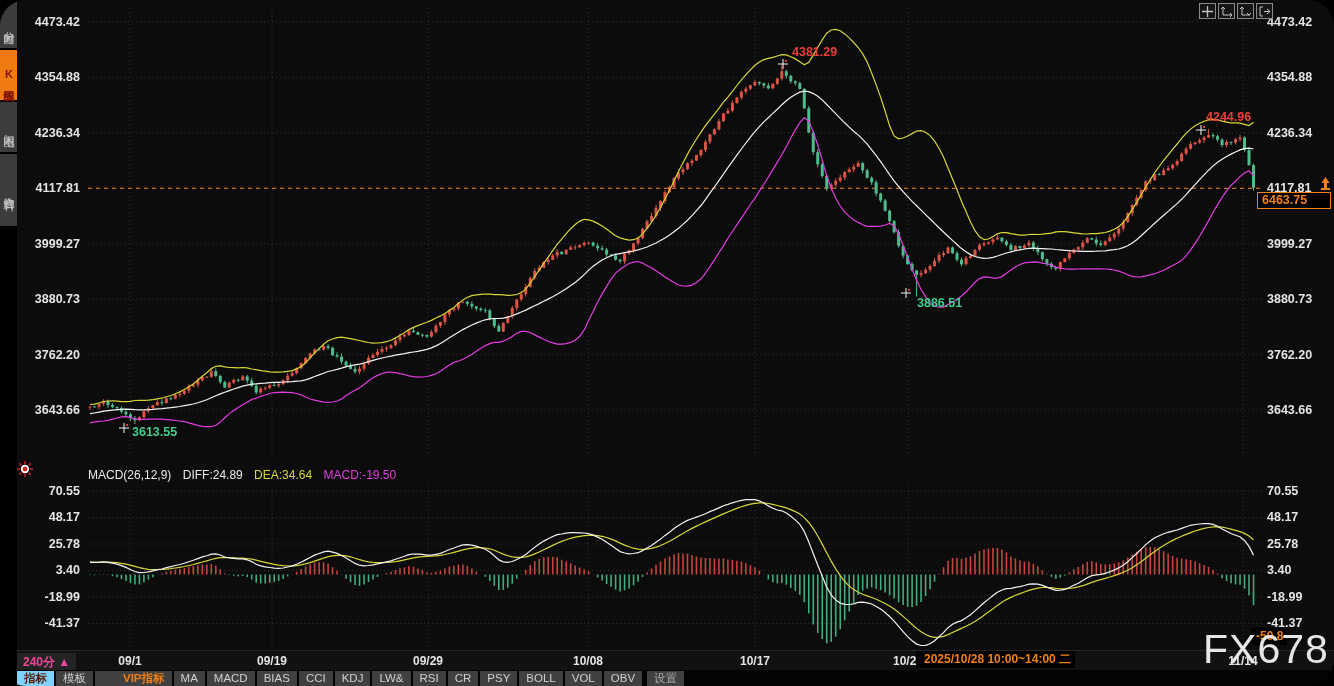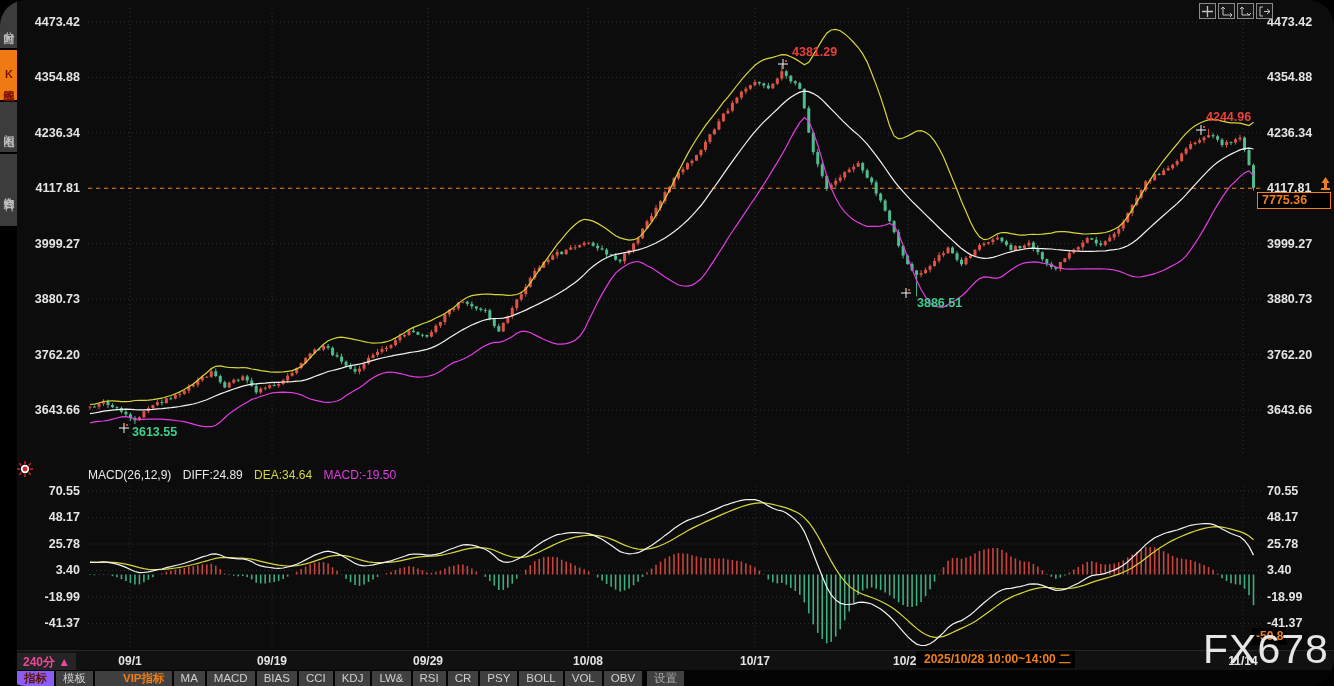--- a/index.html
+++ b/index.html
@@ -49,21 +49,21 @@
        padding:1px 4px;white-space:nowrap;}
   .tip.time{left:916px;top:651px;height:15px;line-height:15px;padding-left:8px;}
   .tip.mval{left:1252px;top:628px;height:15px;line-height:15px;}
   .watermark{position:absolute;left:1203px;top:626px;font-size:41px;color:#e6e6e6;z-index:5;
     letter-spacing:1px;pointer-events:none;font-weight:400;}
   
   .tab-row{position:absolute;left:0;top:670px;width:1334px;height:16px;background:#040404;
     padding-left:17px;box-sizing:border-box;display:flex;align-items:flex-start;z-index:2;}
   .tab{background:#404040;color:#cfcfcf;font-size:11.5px;height:15px;line-height:15px;
     padding:0 7px;margin-right:2px;margin-top:1px;cursor:pointer;white-space:nowrap;}
-  .tab.active{background:#8b5cf6;color:#5c1500;font-weight:bold;}
+  .tab.active{background:#7dd3fc;color:#5c1500;font-weight:bold;}
   .tab.vip{color:#ef7d15;font-weight:bold;padding-left:28px;}
   .tab.settings{color:#a8a8a8;margin-left:3px;}
 </style>
 </head>
 <body>
 
 <div class="app">
 
   <svg id="chart-svg" width="1334" height="686">
       <defs>
@@ -998,21 +998,21 @@
       <circle cx="9" cy="9" r="4.2" fill="#fff"></circle>
       <circle cx="9" cy="9" r="2.4" fill="#d22"></circle>
     </svg>
   </div>
 
   <div class="ann red" style="left:792px;top:45px">4381.29</div>
   <div class="ann red" style="left:1206px;top:110px">4244.96</div>
   <div class="ann green" style="left:917px;top:296px">3886.51</div>
   <div class="ann green" style="left:132px;top:425px">3613.55</div>
 
-  <div class="price-box">7775.36</div>
+  <div class="price-box">6463.75</div>
   <div class="alert-marker">
     <svg width="13" height="13">
         <path d="M6.5 0l4 6h-8z" fill="#f08019"></path>
         <rect x="5" y="6" width="3" height="5" fill="#f08019"></rect>
         <rect x="2" y="11" width="9" height="2" fill="#f08019"></rect>
       </svg>
   </div>
 
   <div class="date-row">
     <div class="period-box">240分 ▲</div>

